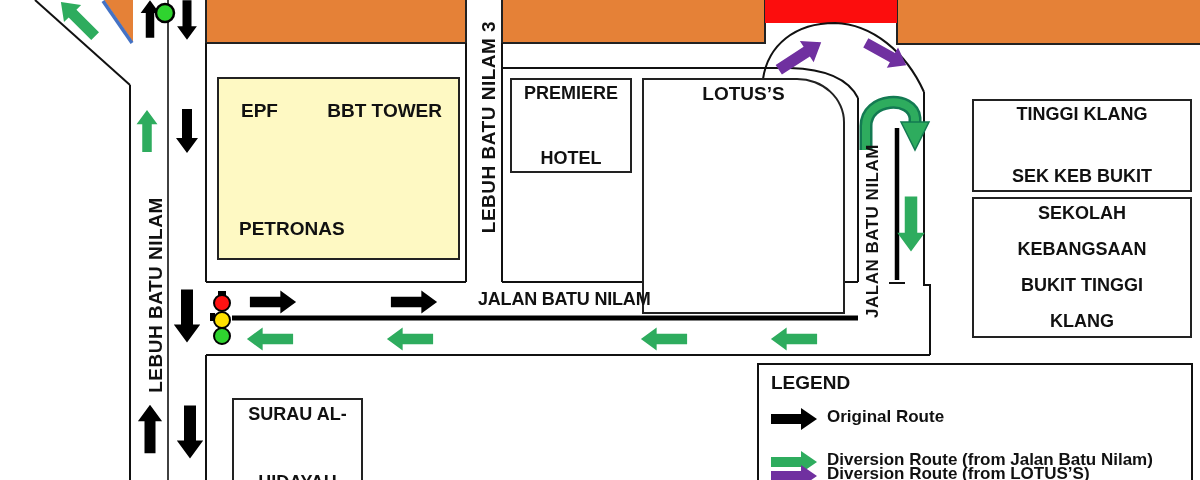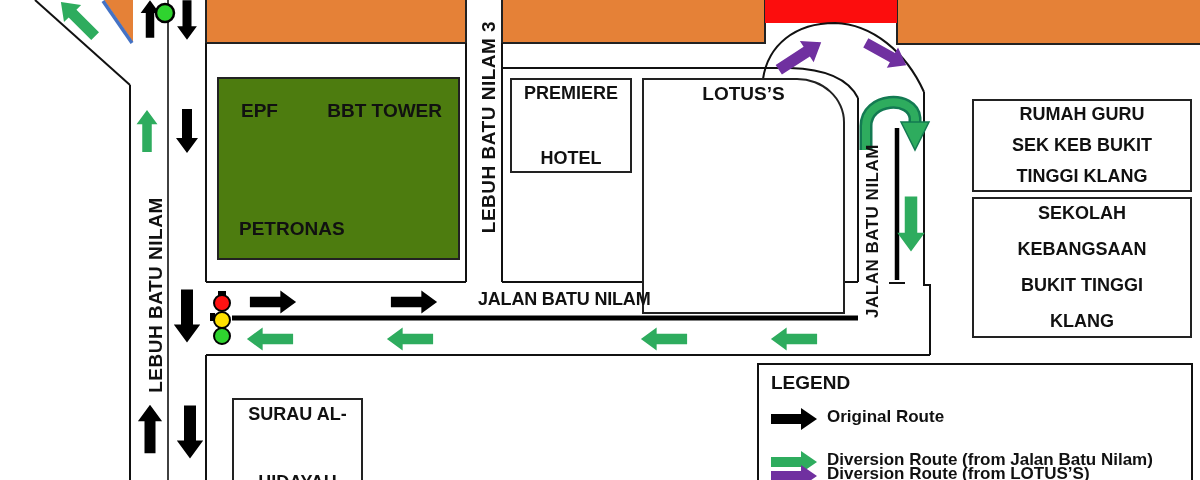--- a/index.html
+++ b/index.html
@@ -7,21 +7,21 @@
     position:relative;width:1200px;height:480px;overflow:hidden;background:#fff;
     font-family:"Liberation Sans",sans-serif;font-weight:700;color:#111;
   }
   .canvas svg.map{position:absolute;left:0;top:0;}
   .bldg{
     position:absolute;border:2px solid #222;background:#fff;box-sizing:border-box;
     display:flex;flex-direction:column;align-items:center;justify-content:space-between;
     text-align:center;line-height:27px;font-size:18px;
   }
   .bldg div{white-space:nowrap;}
-  .block-bldg{position:absolute;border:2px solid #222;background:#4d7c0f;box-sizing:border-box;}
+  .block-bldg{position:absolute;border:2px solid #222;background:#fef9c3;box-sizing:border-box;}
   .block-bldg span{position:absolute;font-size:19px;white-space:nowrap;}
   .vlabel{
     position:absolute;transform:rotate(-90deg);transform-origin:center center;
     text-align:center;font-size:19px;white-space:nowrap;letter-spacing:.5px;
   }
   .hlabel{position:absolute;font-size:17.5px;white-space:nowrap;letter-spacing:-0.2px;}
   .legend{
     position:absolute;left:757px;top:363px;width:436px;height:135px;
     border:2px solid #111;background:#fff;box-sizing:border-box;
   }
@@ -118,23 +118,22 @@
   <div class="bldg" style="left:510px;top:78px;width:122px;height:95px;line-height:26px;">
     <div>PREMIERE</div>
     <div>HOTEL</div>
   </div>
 
   <div class="bldg" style="left:642px;top:78px;width:203px;height:236px;border-top-right-radius:48px 44px;font-size:19px;">
     <div>LOTUS’S</div>
   </div>
 
   <div class="bldg" style="left:972px;top:99px;width:220px;height:93px;line-height:27px;">
-    <div>RUMAH GURU</div>
+    <div>TINGGI KLANG</div>
     <div>SEK KEB BUKIT</div>
-    <div>TINGGI KLANG</div>
   </div>
 
   <div class="bldg" style="left:972px;top:197px;width:220px;height:141px;line-height:29px;">
     <div>SEKOLAH</div>
     <div>KEBANGSAAN</div>
     <div>BUKIT TINGGI</div>
     <div>KLANG</div>
   </div>
 
   <div class="bldg" style="left:232px;top:398px;width:131px;height:100px;line-height:28px;font-size:18px;">

